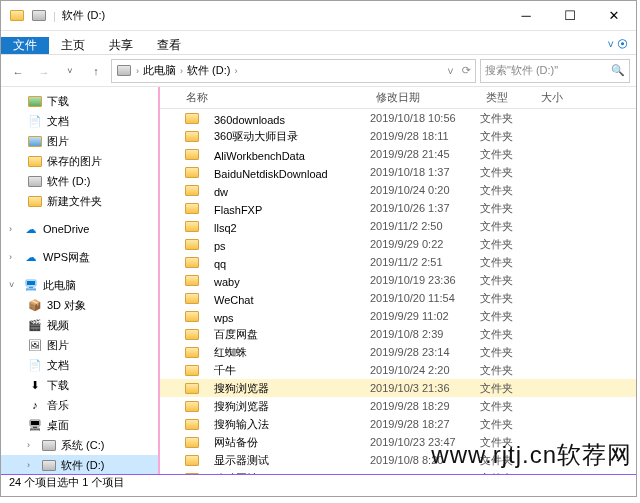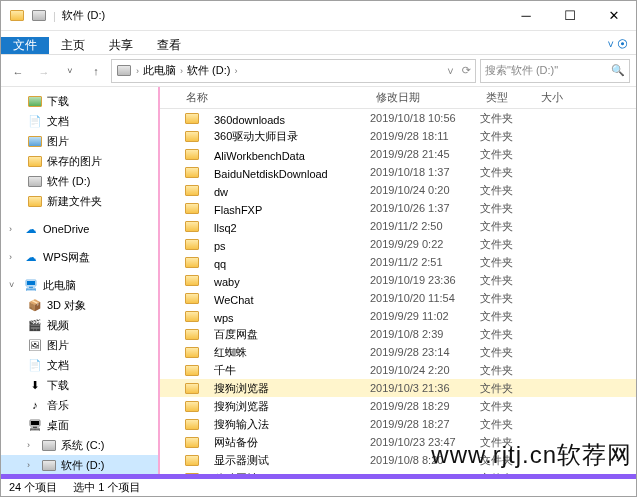--- a/index.html
+++ b/index.html
@@ -35,21 +35,21 @@
 .col.date{width:110px}
 .col.type{width:55px}
 .col.size{flex:1}
 .rows{}
 .row{display:flex;height:18px;align-items:center}
 .row.hl{background:#fff5cc}
 .cell{overflow:hidden;white-space:nowrap;text-overflow:ellipsis}
 .cell.name{width:190px;display:flex;align-items:flex-end;gap:14px;padding-left:4px}
 .cell.date{width:110px;color:#555}
 .cell.type{width:55px;color:#555}
-.statusbar{height:22px;border-top:5px solid #8b5cf6;display:flex;align-items:center;padding:0 8px;gap:16px;font-size:11px;color:#555}
+.statusbar{height:22px;border-top:1px solid #8b5cf6;display:flex;align-items:flex-start;padding:0 8px;font-size:11px;color:#555}
 .watermark{position:absolute;right:8px;bottom:32px;font-size:24px;font-weight:normal;color:#111;letter-spacing:1px;pointer-events:none}
 .wm-bg{position:absolute;right:10px;bottom:60px;font-size:40px;color:rgba(150,160,200,.35);font-style:italic;pointer-events:none}
 </style>
 </head>
 <body>
 
 <div class="window">
   <div class="titlebar">
     <div class="tb-left">
       <span class="ticon">

